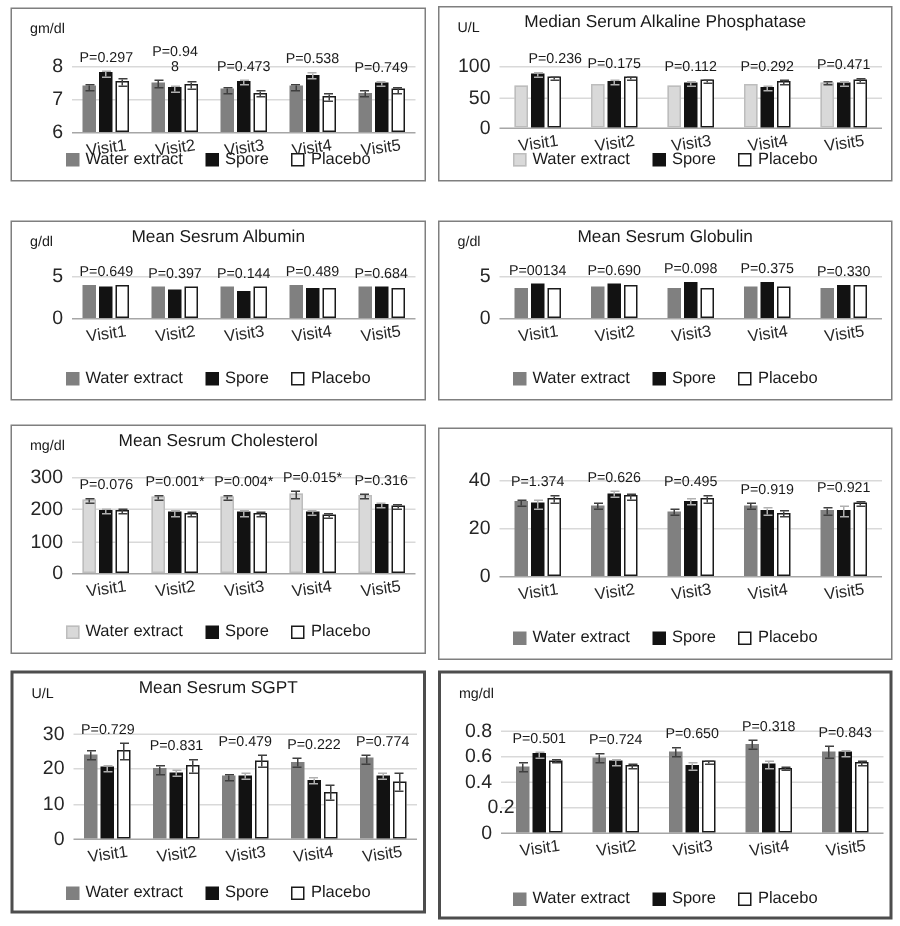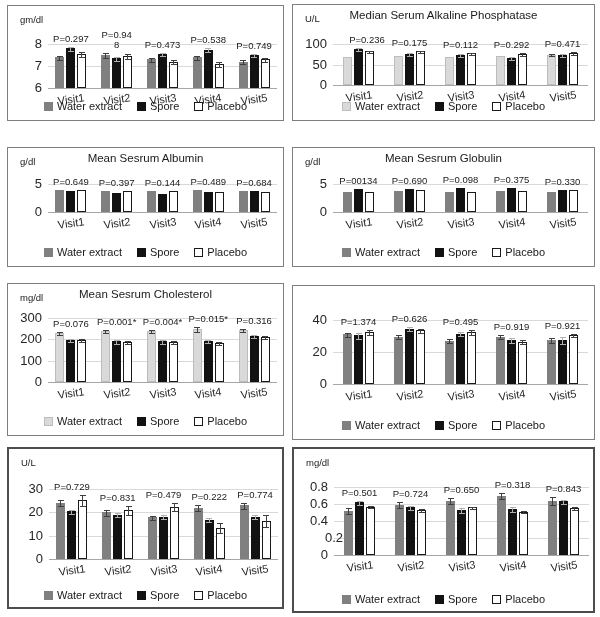--- a/index.html
+++ b/index.html
@@ -132,21 +132,21 @@
       <div class="y-tick" style="left: 4px; top: 73px;">0</div>
       <div class="bar" style="left: 50px; top: 51.71px; width: 9px; height: 28.29px; background: rgb(217, 217, 217); border: 1px solid rgb(189, 189, 189);"></div>
       <div class="bar" style="left: 61px; top: 44.33px; width: 9px; height: 35.67px; background: rgb(18, 18, 18);"></div>
       <div class="err" style="left: 62.5px; width: 6px; top: 43.305px; height: 2.05px; border-top: 1px solid rgb(176, 176, 176); border-bottom: 1px solid rgb(176, 176, 176);">
         <i style="background: rgb(176, 176, 176);"></i>
       </div>
       <div class="bar" style="left: 72px; top: 46.38px; width: 9px; height: 33.62px; background: rgb(255, 255, 255); border: 1.2px solid rgb(26, 26, 26);"></div>
       <div class="err" style="left: 73.5px; width: 6px; top: 45.56px; height: 1.64px; border-top: 1px solid rgb(63, 63, 63); border-bottom: 1px solid rgb(63, 63, 63);">
         <i style="background: rgb(63, 63, 63);"></i>
       </div>
-      <div class="p-label" style="left: 43px; width: 62px; top: 30.305px;">P=0.236</div>
+      <div class="p-label" style="left: 33px; width: 62px; top: 30.305px; text-align: right;">P=0.236</div>
       <div class="x-tick" style="left: 42.5px; width: 46px; top: 85px;">Visit1</div>
       <div class="bar" style="left: 101px; top: 51.3px; width: 9px; height: 28.7px; background: rgb(217, 217, 217); border: 1px solid rgb(189, 189, 189);"></div>
       <div class="bar" style="left: 112px; top: 48.84px; width: 9px; height: 31.16px; background: rgb(18, 18, 18);"></div>
       <div class="err" style="left: 113.5px; width: 6px; top: 47.815px; height: 2.05px; border-top: 1px solid rgb(176, 176, 176); border-bottom: 1px solid rgb(176, 176, 176);">
         <i style="background: rgb(176, 176, 176);"></i>
       </div>
       <div class="bar" style="left: 123px; top: 46.38px; width: 9px; height: 33.62px; background: rgb(255, 255, 255); border: 1.2px solid rgb(26, 26, 26);"></div>
       <div class="err" style="left: 124.5px; width: 6px; top: 45.56px; height: 1.64px; border-top: 1px solid rgb(63, 63, 63); border-bottom: 1px solid rgb(63, 63, 63);">
         <i style="background: rgb(63, 63, 63);"></i>
       </div>
@@ -479,20 +479,21 @@
           <div class="swatch" style="background: rgb(18, 18, 18);"></div>
           <div>Spore</div>
         </div>
         <div class="legend-item">
           <div class="swatch" style="background: rgb(255, 255, 255); border: 1.2px solid rgb(26, 26, 26);"></div>
           <div>Placebo</div>
         </div>
       </div>
     </div>
     <div class="panel" style="left: 7px; top: 447px; width: 277px; height: 162px; border: 2px solid rgb(77, 77, 77);">
+      <div class="chart-title">Mean Sesrum SGPT</div>
       <div class="unit-label">U/L</div>
       <div class="gridline" style="left: 40px; width: 229px; top: 40px; background: rgb(217, 217, 217);"></div>
       <div class="y-tick" style="left: 4px; top: 33px;">30</div>
       <div class="gridline" style="left: 40px; width: 229px; top: 63.3333px; background: rgb(217, 217, 217);"></div>
       <div class="y-tick" style="left: 4px; top: 56.3333px;">20</div>
       <div class="gridline" style="left: 40px; width: 229px; top: 86.6667px; background: rgb(217, 217, 217);"></div>
       <div class="y-tick" style="left: 4px; top: 79.6667px;">10</div>
       <div class="gridline" style="left: 40px; width: 229px; top: 110px; background: rgb(166, 166, 166);"></div>
       <div class="y-tick" style="left: 4px; top: 103px;">0</div>
       <div class="bar" style="left: 47.4px; top: 53.5333px; width: 9px; height: 56.4667px; background: rgb(128, 128, 128);"></div>

